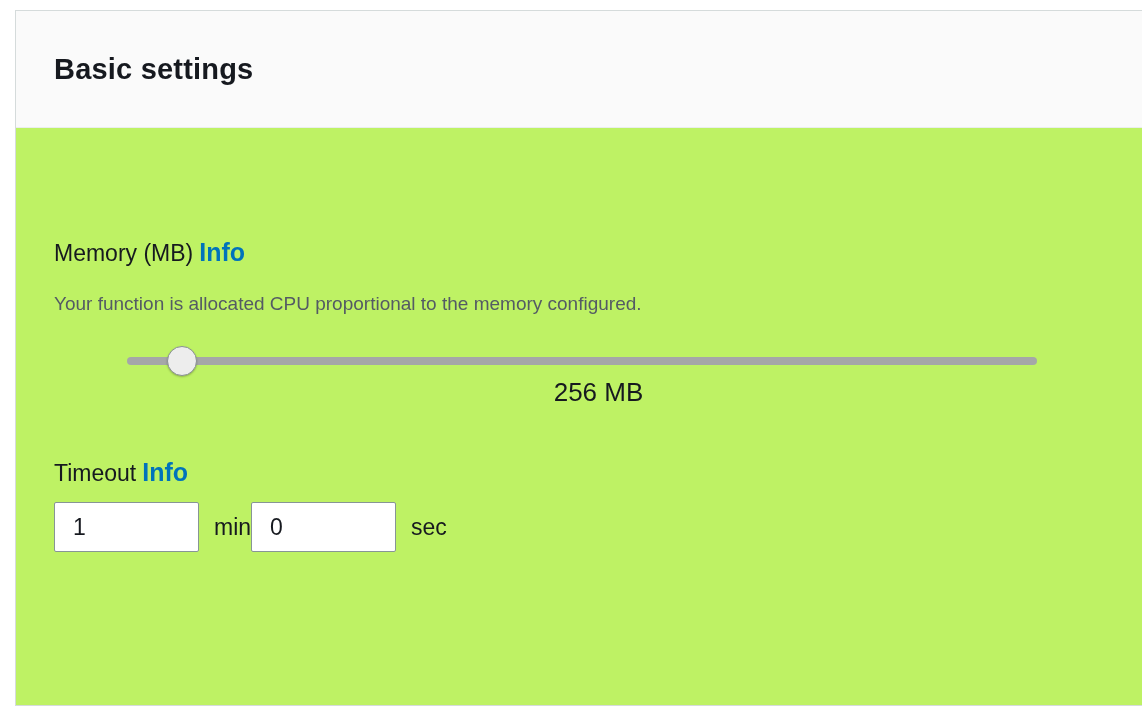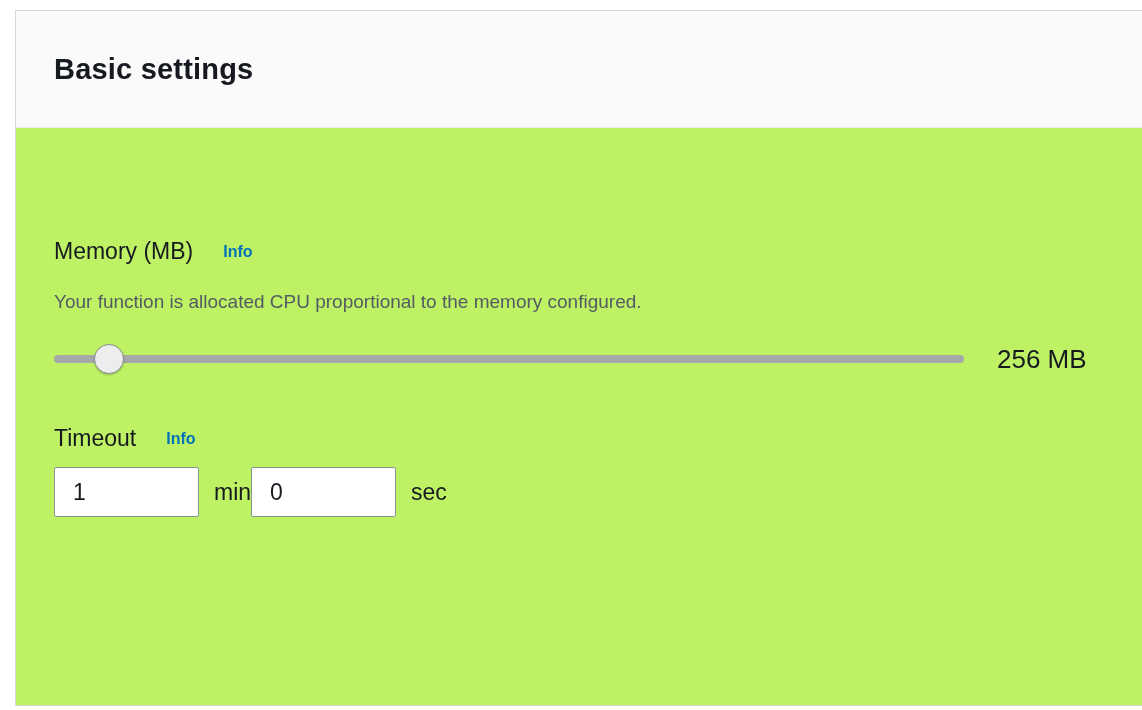--- a/index.html
+++ b/index.html
@@ -37,25 +37,25 @@
   }
   .card-body {
     padding: 60px 38px 0 38px;
   }
   .field-label {
     font-size: 23px;
     color: #16191f;
   }
   .label-row {
     display: flex;
-    align-items: center;
-    gap: 30px;
+    align-items: flex-end;
+    gap: 6px;
   }
   .info-link {
-    font-size: 16px;
+    font-size: 25px;
     font-weight: bold;
     color: #0073bb;
     text-decoration: none;
     cursor: pointer;
   }
   .text-input {
     display: block;
     border: 1px solid #879596;
     border-radius: 2px;
     background: #ffffff;
@@ -75,20 +75,21 @@
   }
   .helper-text {
     margin-top: 26px;
     font-size: 19px;
     color: #545b64;
   }
   .slider-row {
     margin-top: 30px;
     display: flex;
     align-items: center;
+    flex-direction: column;
   }
   .slider {
     position: relative;
     width: 910px;
     height: 32px;
     flex: none;
   }
   .slider-track {
     position: absolute;
     left: 0;

